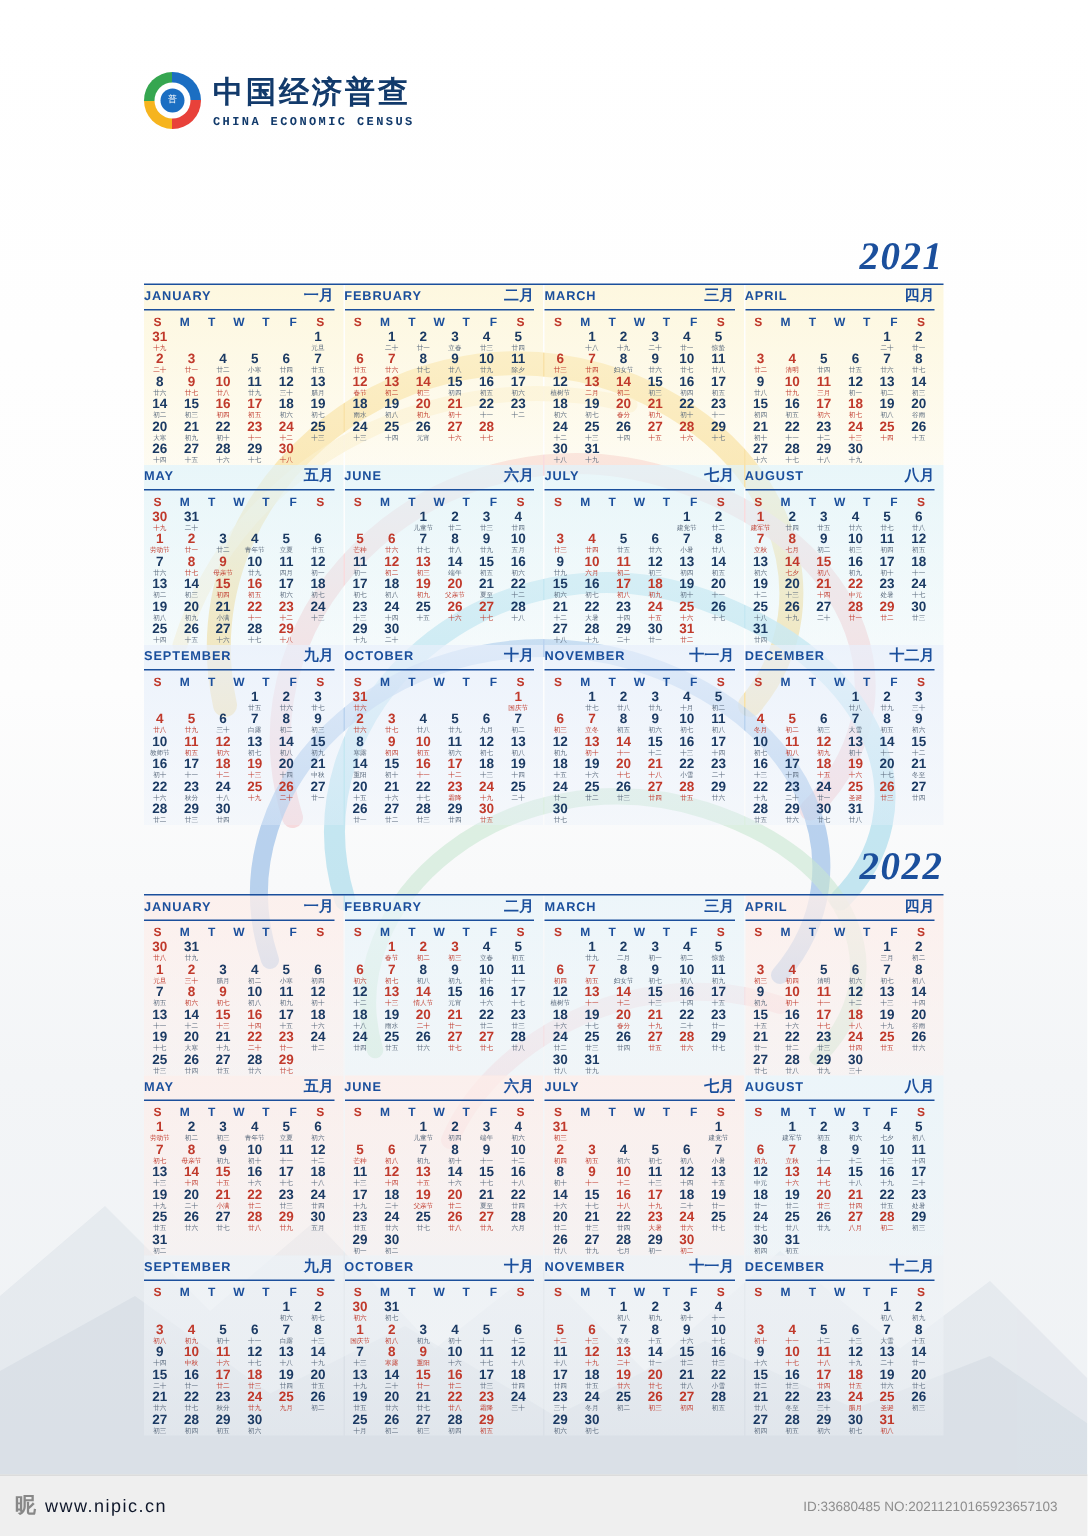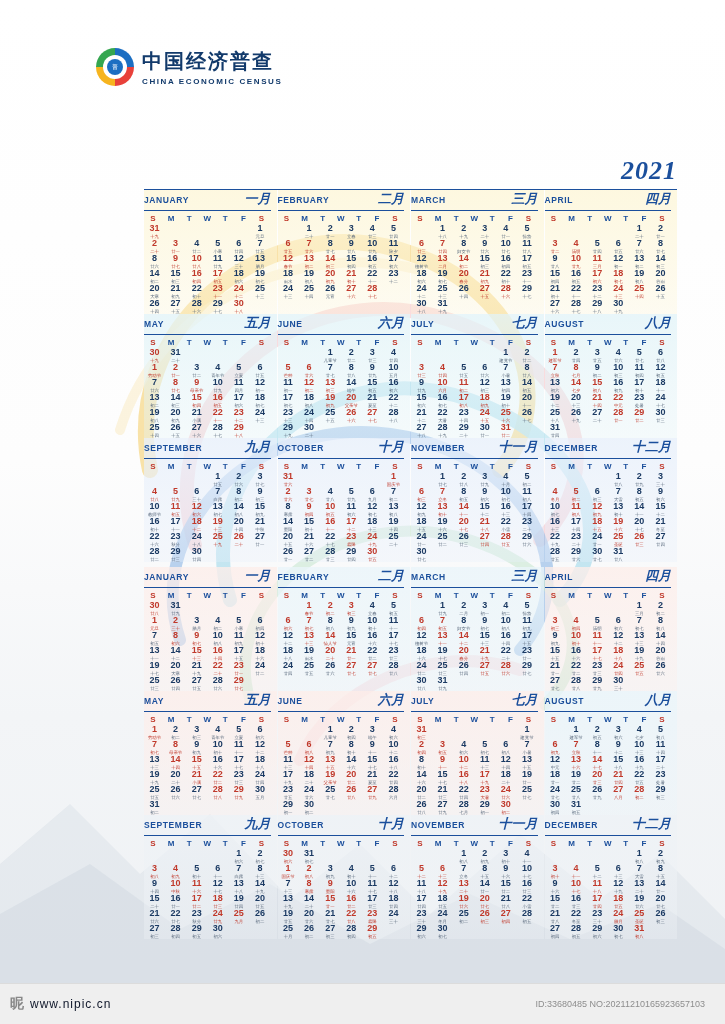--- a/index.html
+++ b/index.html
@@ -14,33 +14,33 @@
   .mtn{position:absolute;bottom:40px;left:0;width:100%;height:300px;opacity:.55;}
   
   #logo-block{position:absolute;left:96px;top:48px;display:flex;align-items:center;gap:8px;}
   .logo-mark{width:38px;height:38px;position:relative;}
   .logo-mark .ring{position:absolute;inset:0;border-radius:50%;
      background:conic-gradient(#1b6ec2 0deg 90deg,#e8413a 90deg 180deg,#f6b41e 180deg 270deg,#35a650 270deg 360deg);}
   .logo-mark .hole{position:absolute;left:7px;top:7px;width:24px;height:24px;border-radius:50%;background:#fff;}
   .logo-mark .inner{position:absolute;left:11px;top:11px;width:16px;height:16px;border-radius:50%;
      background:#1b6ec2;color:#fff;font-size:6px;line-height:16px;text-align:center;}
   .logo-text .cn{font-family:"DejaVu Sans",sans-serif;font-size:20px;font-weight:bold;color:#123a6b;letter-spacing:2px;}
-  .logo-text .en{font-size:8px;font-weight:bold;color:#123a6b;letter-spacing:1.6px;margin-top:2px;}
+  .logo-text .en{font-size:8px;font-weight:bold;color:#123a6b;letter-spacing:1.6px;margin-top:2px;font-family:Liberation Mono, monospace;}
   
-  .year-section{position:absolute;left:96px;width:533px;margin-left:48px;}
+  .year-section{position:absolute;left:96px;width:533px;}
   .year-head{position:relative;height:30px;}
   .year-num{position:absolute;right:0;top:-4px;font-family:"Liberation Serif",serif;
      font-style:italic;font-weight:bold;font-size:26px;color:#1b4f9c;letter-spacing:1px;}
   .year-rule{position:absolute;left:0;right:0;bottom:0;border-bottom:1.2px solid #1b4f9c;}
   .quarter{display:flex;gap:1px;}
   .month{width:133px;box-sizing:border-box;padding-right:6px;}
   .m-head{display:flex;justify-content:space-between;align-items:baseline;
      border-bottom:1px solid #1b4f9c;padding-bottom:2px;margin-bottom:3px;}
   .m-en{font-size:8.5px;font-weight:bold;color:#1b4f9c;letter-spacing:.6px;}
-  .m-cn{font-family:"DejaVu Sans",sans-serif;font-size:13px;font-weight:bold;color:#1b4f9c;font-style:italic;}
+  .m-cn{font-family:"DejaVu Sans",sans-serif;font-size:10px;font-weight:bold;color:#1b4f9c;}
   .wk{display:grid;grid-template-columns:repeat(7,1fr);margin-bottom:1px;}
   .wk span{font-size:8px;font-weight:bold;text-align:center;color:#1b4f9c;}
   .wk span.sun,.wk span.sat{color:#c0392b;}
   .grid{display:grid;grid-template-columns:repeat(6,1fr);row-gap:0;}
   .cell{height:15px;text-align:center;line-height:1;}
   .d{font-size:9px;font-weight:bold;color:#1b3a63;display:block;line-height:9px;}
   .d.red{color:#c0392b;}
   .l{font-family:"DejaVu Sans",sans-serif;font-size:4.4px;color:#5a6a7d;display:block;line-height:5px;margin-top:1px;}
   .l.red{color:#c0392b;}
   
@@ -1810,20 +1810,24 @@
             <div class="cell">
               <span class="d">31</span>
               <span class="l">廿八</span>
             </div>
             <div class="cell"></div>
           </div>
         </div>
       </div>
     </div>
     <div class="year-section" style="top: 567px;">
+      <div class="year-head">
+        <div class="year-rule"></div>
+        <div class="year-num">2022</div>
+      </div>
       <div class="quarter">
         <div class="month" style="background: linear-gradient(rgba(253, 238, 234, 0.8), rgba(253, 238, 234, 0.333));">
           <div class="m-head">
             <span class="m-en">JANUARY</span>
             <span class="m-cn">一月</span>
           </div>
           <div class="wk">
             <span class="sun">S</span>
             <span>M</span>
             <span>T</span>

